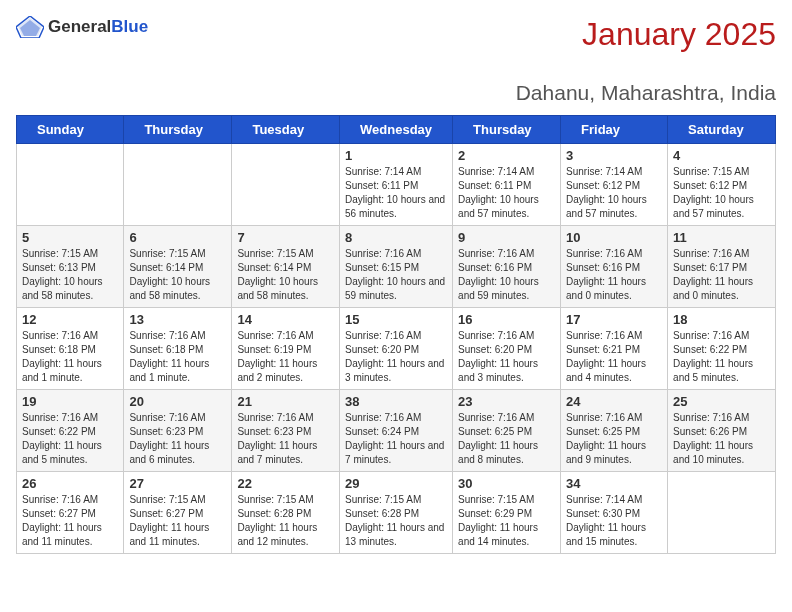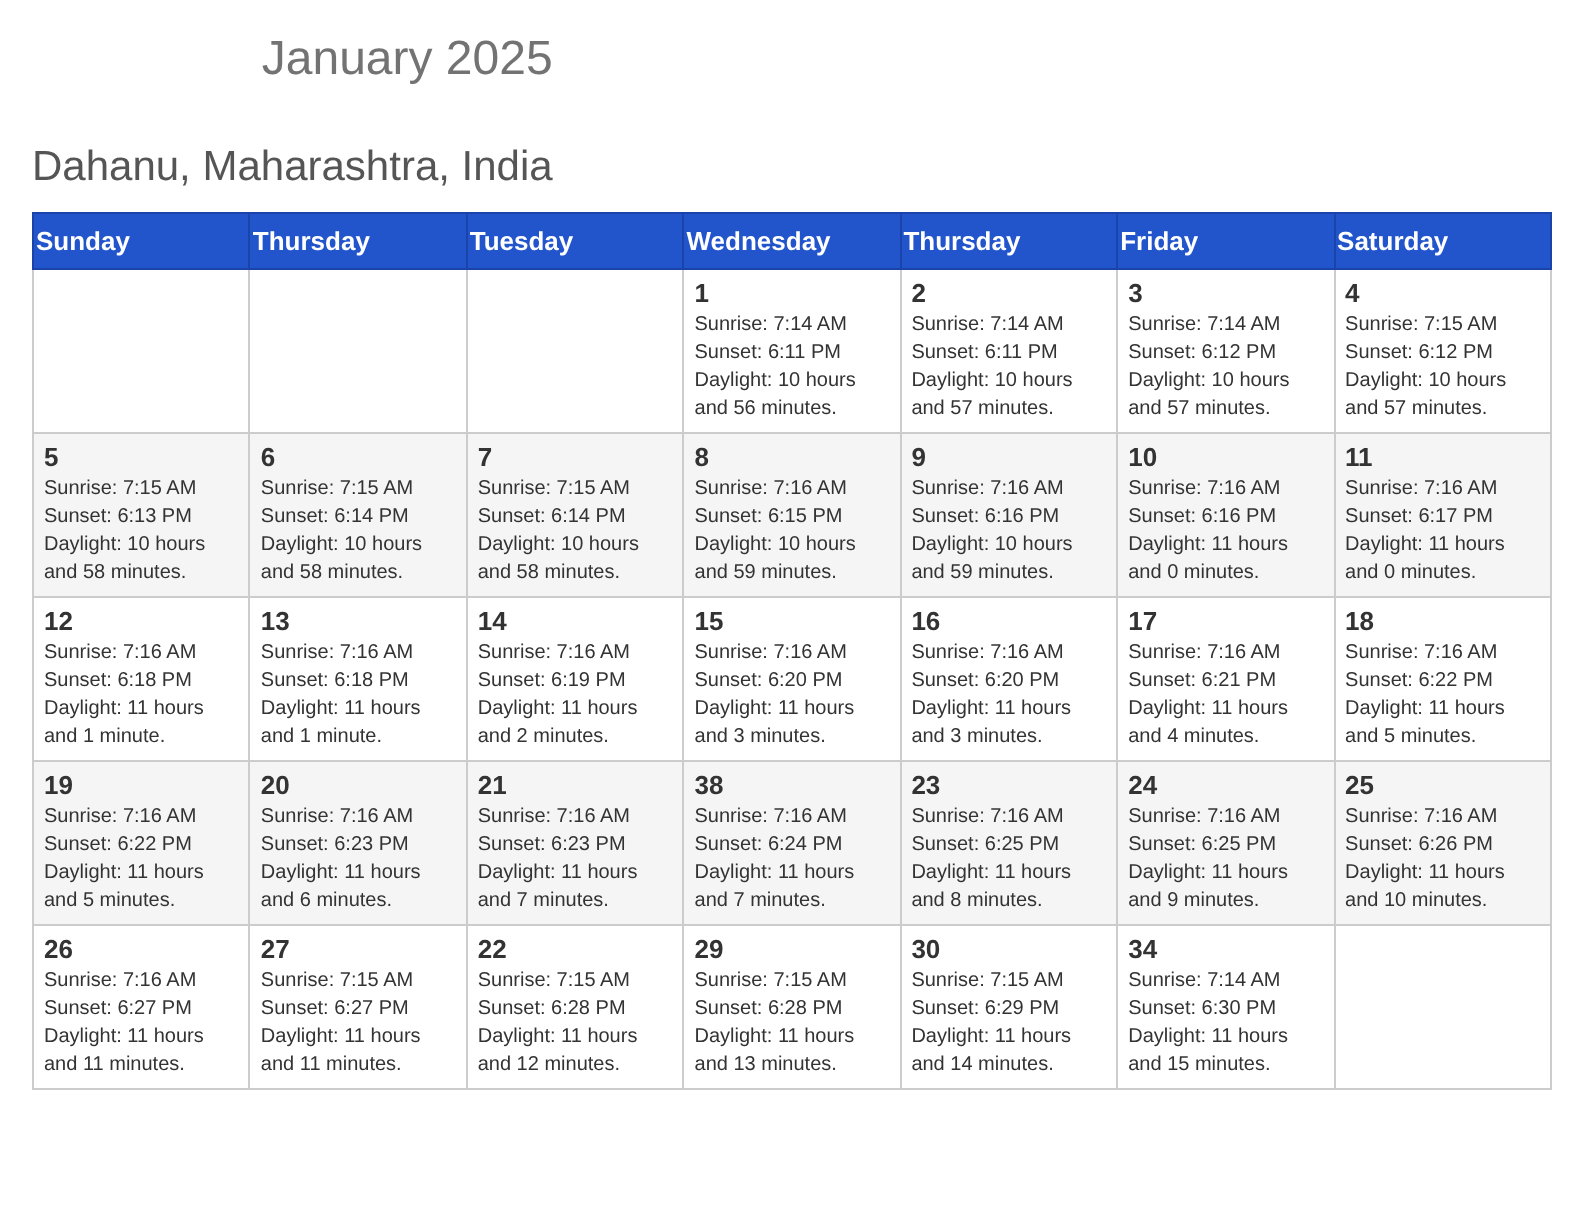--- a/index.html
+++ b/index.html
@@ -22,39 +22,39 @@
       gap: 4px;
     }
     .logo-icon {
       width: 28px;
       height: 22px;
     }
     .title-block {
       text-align: right;
     }
     .month-title {
-      font-size: 24px;
-      color: #737373;
+      font-size: 32px;
+      color: #b91c1c;
       font-weight: normal;
     }
     .location-title {
       font-size: 21px;
       color: #555;
       margin-top: 28px;
     }
     .calendar {
       width: 100%;
       border-collapse: collapse;
       border: 1px solid #ccc;
     }
     .calendar th {
       background-color: #2255cc;
       color: #fff;
       font-size: 13px;
-      padding: 6px 1px;
+      padding: 6px 20px;
       text-align: left;
       border: 1px solid #1a44aa;
     }
     .calendar td {
       border: 1px solid #ccc;
       vertical-align: top;
       padding: 4px 5px;
       width: calc(100% / 7);
       font-size: 10.5px;
       color: #333;
@@ -75,20 +75,32 @@
       color: #333;
     }
     .empty-cell {
       background: #fff !important;
     }
   </style>
 </head>
 <body>
 
 <div class="header">
+  <div class="logo">
+    <svg class="logo-icon" viewBox="0 0 28 22" xmlns="http://www.w3.org/2000/svg">
+      <polygon points="14,2 26,10 22,20 6,20 2,10" fill="#2255cc" opacity="0.15"></polygon>
+      <polygon points="14,0 28,11 23,22 5,22 0,11" fill="none" stroke="#2255cc" stroke-width="1.5"></polygon>
+      <polygon points="14,4 24,12 20,20 8,20 4,12" fill="#2255cc" opacity="0.4"></polygon>
+    </svg>
+    <div>
+      <div>
+        <span style="font-size:17px;font-weight:bold;color:#333;">General</span><span style="font-size:17px;font-weight:bold;color:#2255cc;">Blue</span>
+      </div>
+    </div>
+  </div>
   <div class="title-block">
     <div class="month-title">January 2025</div>
     <div class="location-title">Dahanu, Maharashtra, India</div>
   </div>
 </div>
 
 <table class="calendar">
   <thead>
     <tr>
     <th>Sunday</th>

